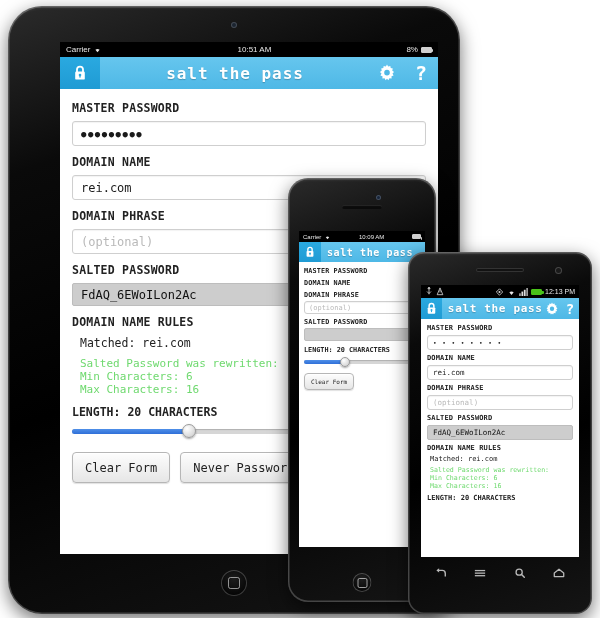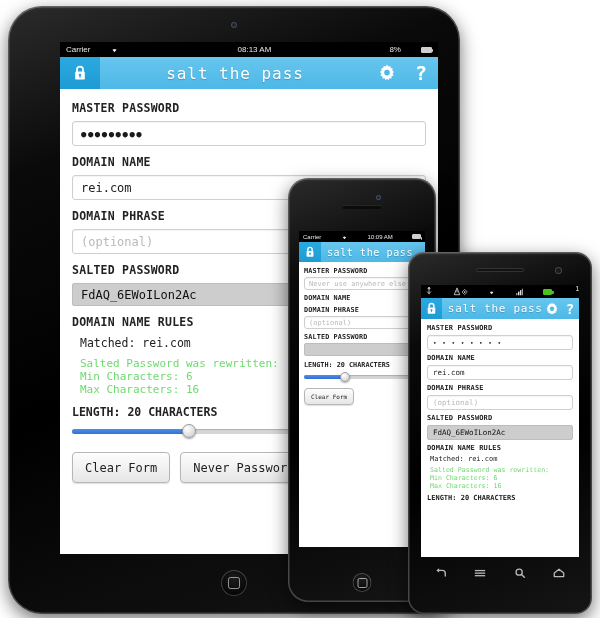--- a/index.html
+++ b/index.html
@@ -25,33 +25,33 @@
     pointer-events:none;
   }
   .screen { position:absolute; background:#fff; overflow:hidden; }
 
   
   .statusbar {
     display:flex; align-items:center; justify-content:space-between;
     background:#000; color:#e8e8e8;
     font-family:"Liberation Sans", sans-serif;
   }
-  .sb-left, .sb-right { display:flex; align-items:center; gap:20px;text-align:center; }
+  .sb-left, .sb-right { display:flex; align-items:center; gap:3px;text-align:center; }
   .appbar {
     display:flex; align-items:stretch;
     background: linear-gradient(#66c6ee,#4eb8e6);
     color:#fff;
   }
   .appbar-lock {
     background: linear-gradient(#2aa9e0,#1f9bd4);
     display:flex; align-items:center; justify-content:center;
   }
   .appbar-title {
     flex:1; display:flex; align-items:center; justify-content:center;
-    font-weight:normal; letter-spacing:.06em;
+    font-weight:bold; letter-spacing:.06em;
     text-shadow: 0 1px 1px rgba(0,0,0,.22);
     white-space:nowrap;
   }
   .appbar-btn { display:flex; align-items:center; justify-content:center; }
 
   .content { background:#fff; }
   .fieldlabel { color:#222; font-weight:bold; letter-spacing:.02em; white-space:nowrap; }
   .inputbox {
     background:#fff; border:1px solid #cfcfcf; border-radius:3px;
     display:flex; align-items:center; color:#1a1a1a;
@@ -219,21 +219,21 @@
 
     <div class="screen">
 
       <div class="statusbar">
         <div class="sb-left">
           <span>Carrier</span>
           <svg class="ic" width="9" height="7" viewBox="0 0 10 8">
             <path d="M5 7.2 L2.6 4.4 A3.6 3.6 0 0 1 7.4 4.4 Z" fill="#e8e8e8"></path>
           </svg>
         </div>
-        <span>08:13 AM</span>
+        <span>10:51 AM</span>
         <div class="sb-right">
           <span>8%</span>
           <span class="battery"></span>
         </div>
       </div>
 
       <div class="appbar">
         <div class="appbar-lock">
           <svg width="14" height="16" viewBox="0 0 14 16">
             <path d="M4 7V4.6a3 3 0 0 1 6 0V7" fill="none" stroke="#fff" stroke-width="1.8"></path>
@@ -317,21 +317,20 @@
             <rect x="2.2" y="6.6" width="9.6" height="8" rx="1.2" fill="#fff"></rect>
             <circle cx="7" cy="10" r="1.3" fill="#2aa9e0"></circle>
             <rect x="6.35" y="10" width="1.3" height="2.6" fill="#2aa9e0"></rect>
           </svg>
         </div>
         <div class="appbar-title">salt the pass</div>
       </div>
 
       <div class="content">
         <div class="fieldlabel" style="margin-top:1px">MASTER PASSWORD</div>
-        <div class="inputbox ph">Never use anywhere else</div>
 
         <div class="fieldlabel">DOMAIN NAME</div>
 
         <div class="fieldlabel">DOMAIN PHRASE</div>
         <div class="inputbox ph">(optional)</div>
 
         <div class="fieldlabel">SALTED PASSWORD</div>
         <div class="saltbox"></div>
 
         <div class="lengthlabel">LENGTH: 20 CHARACTERS</div>

